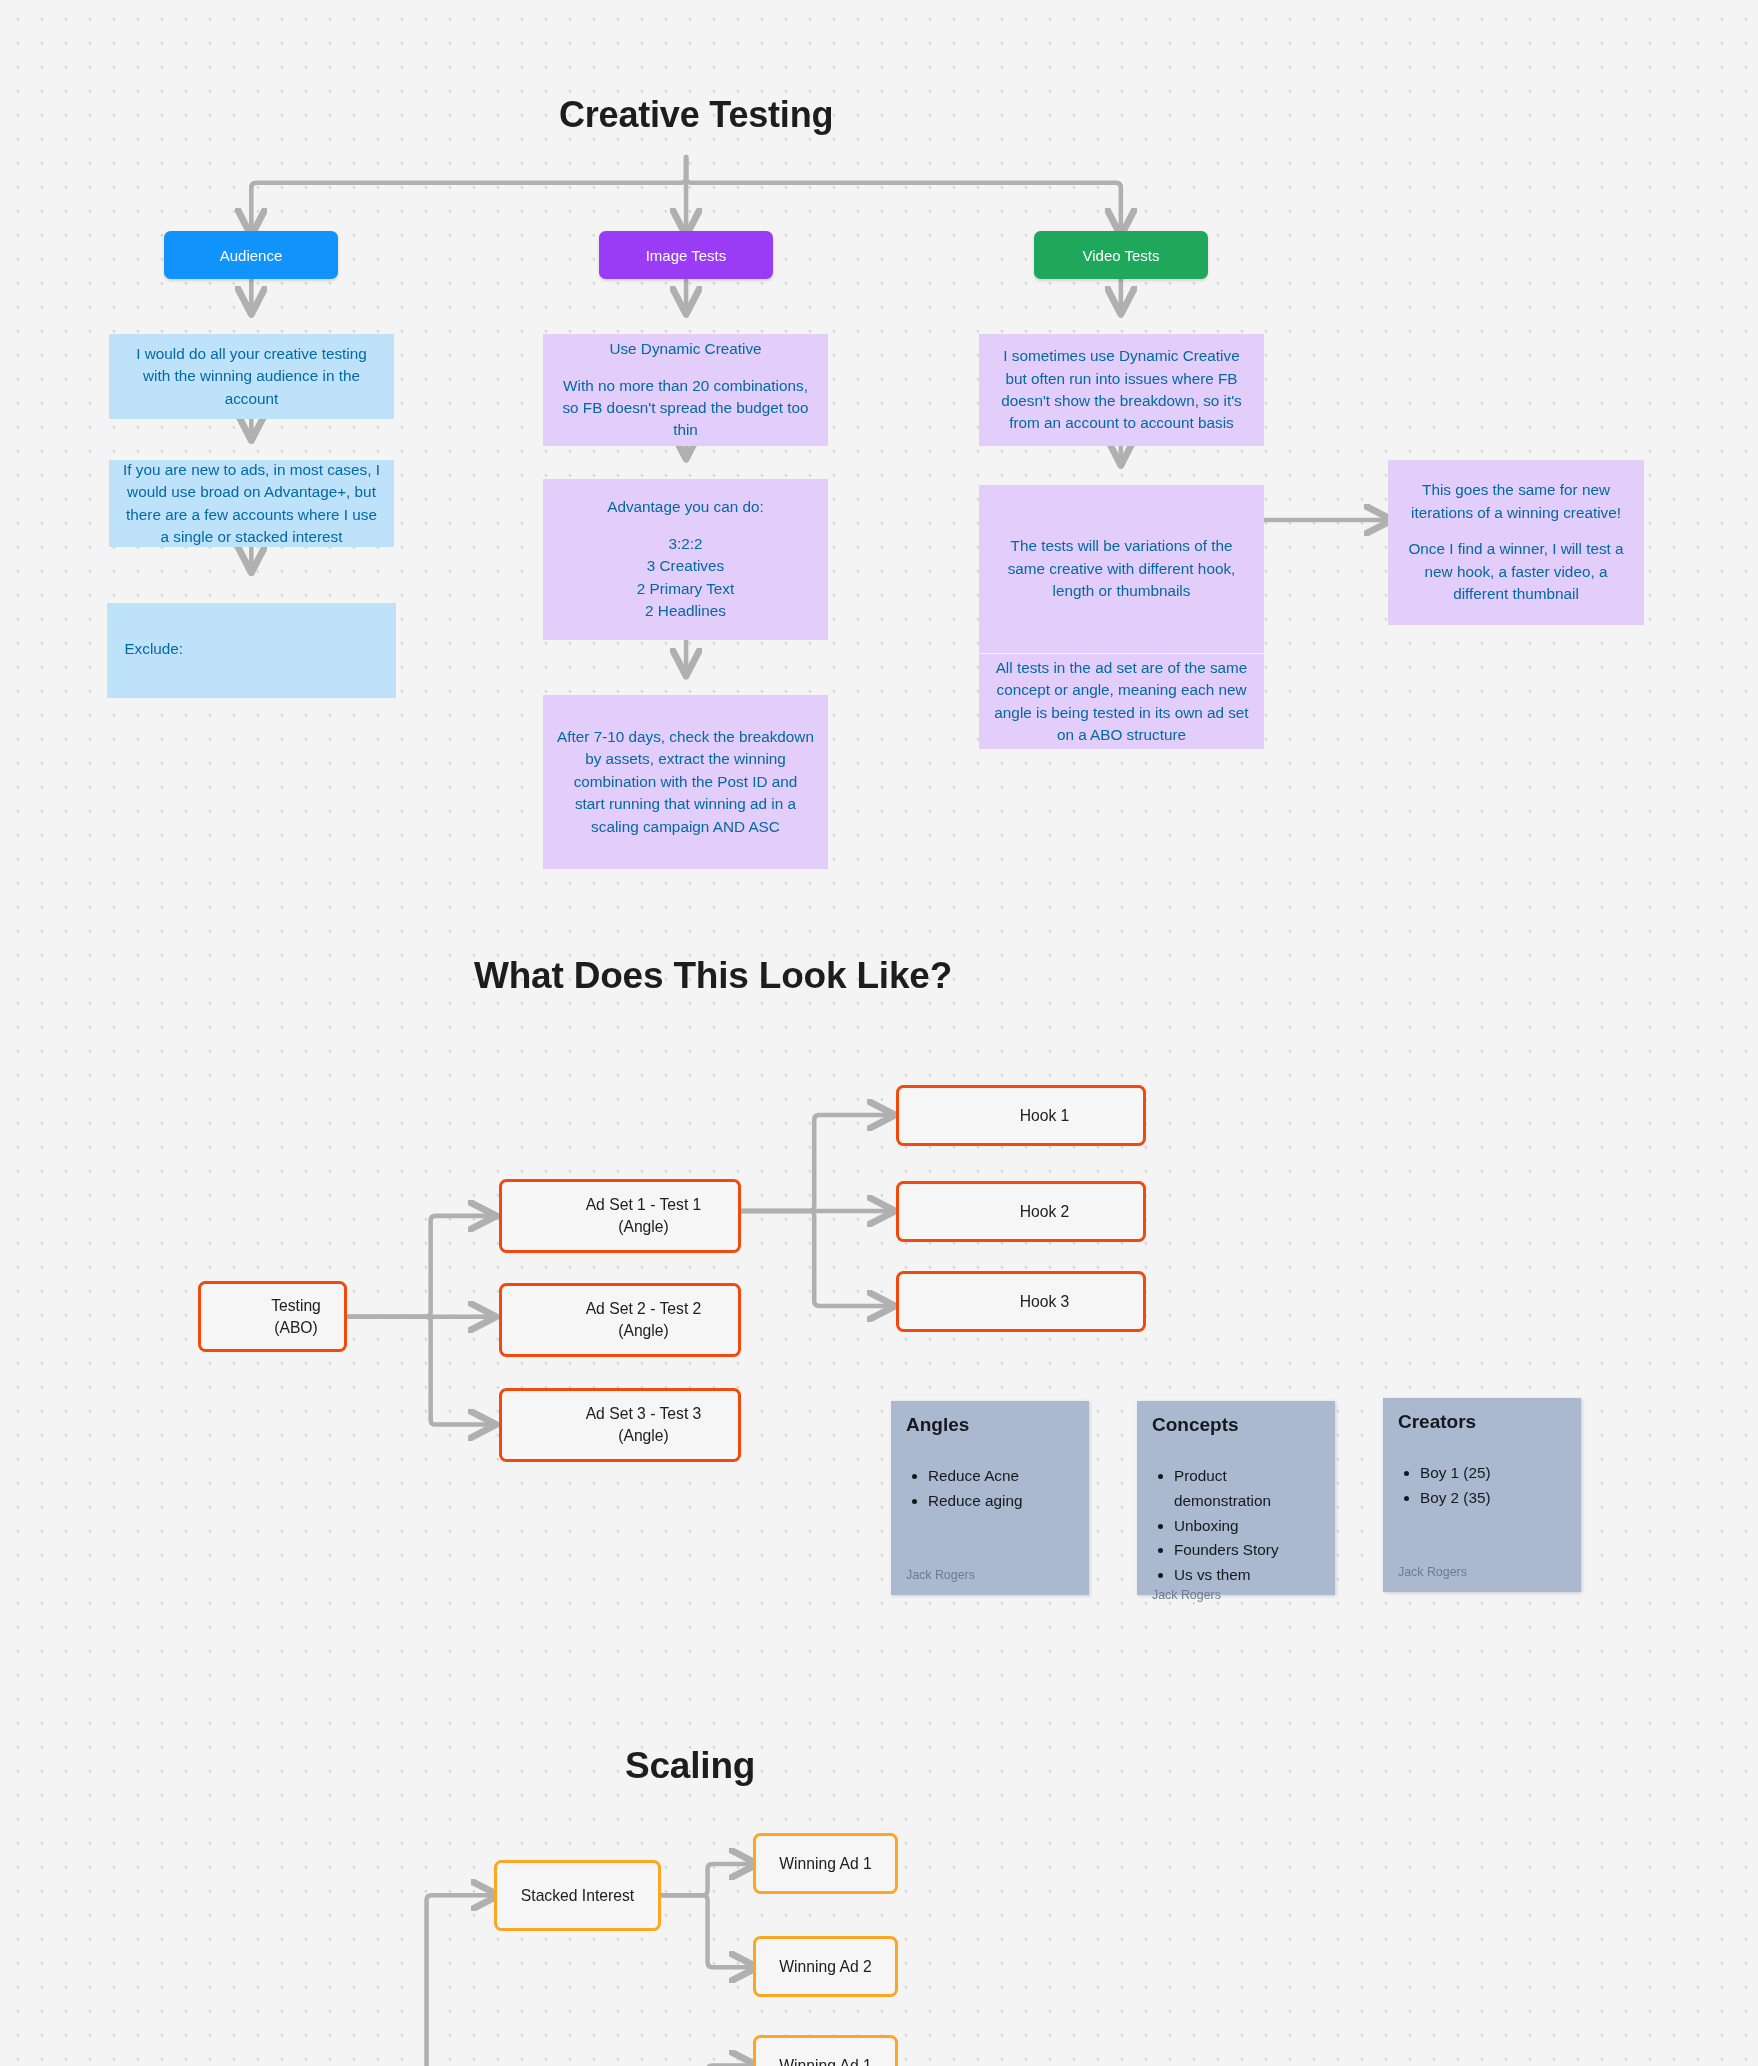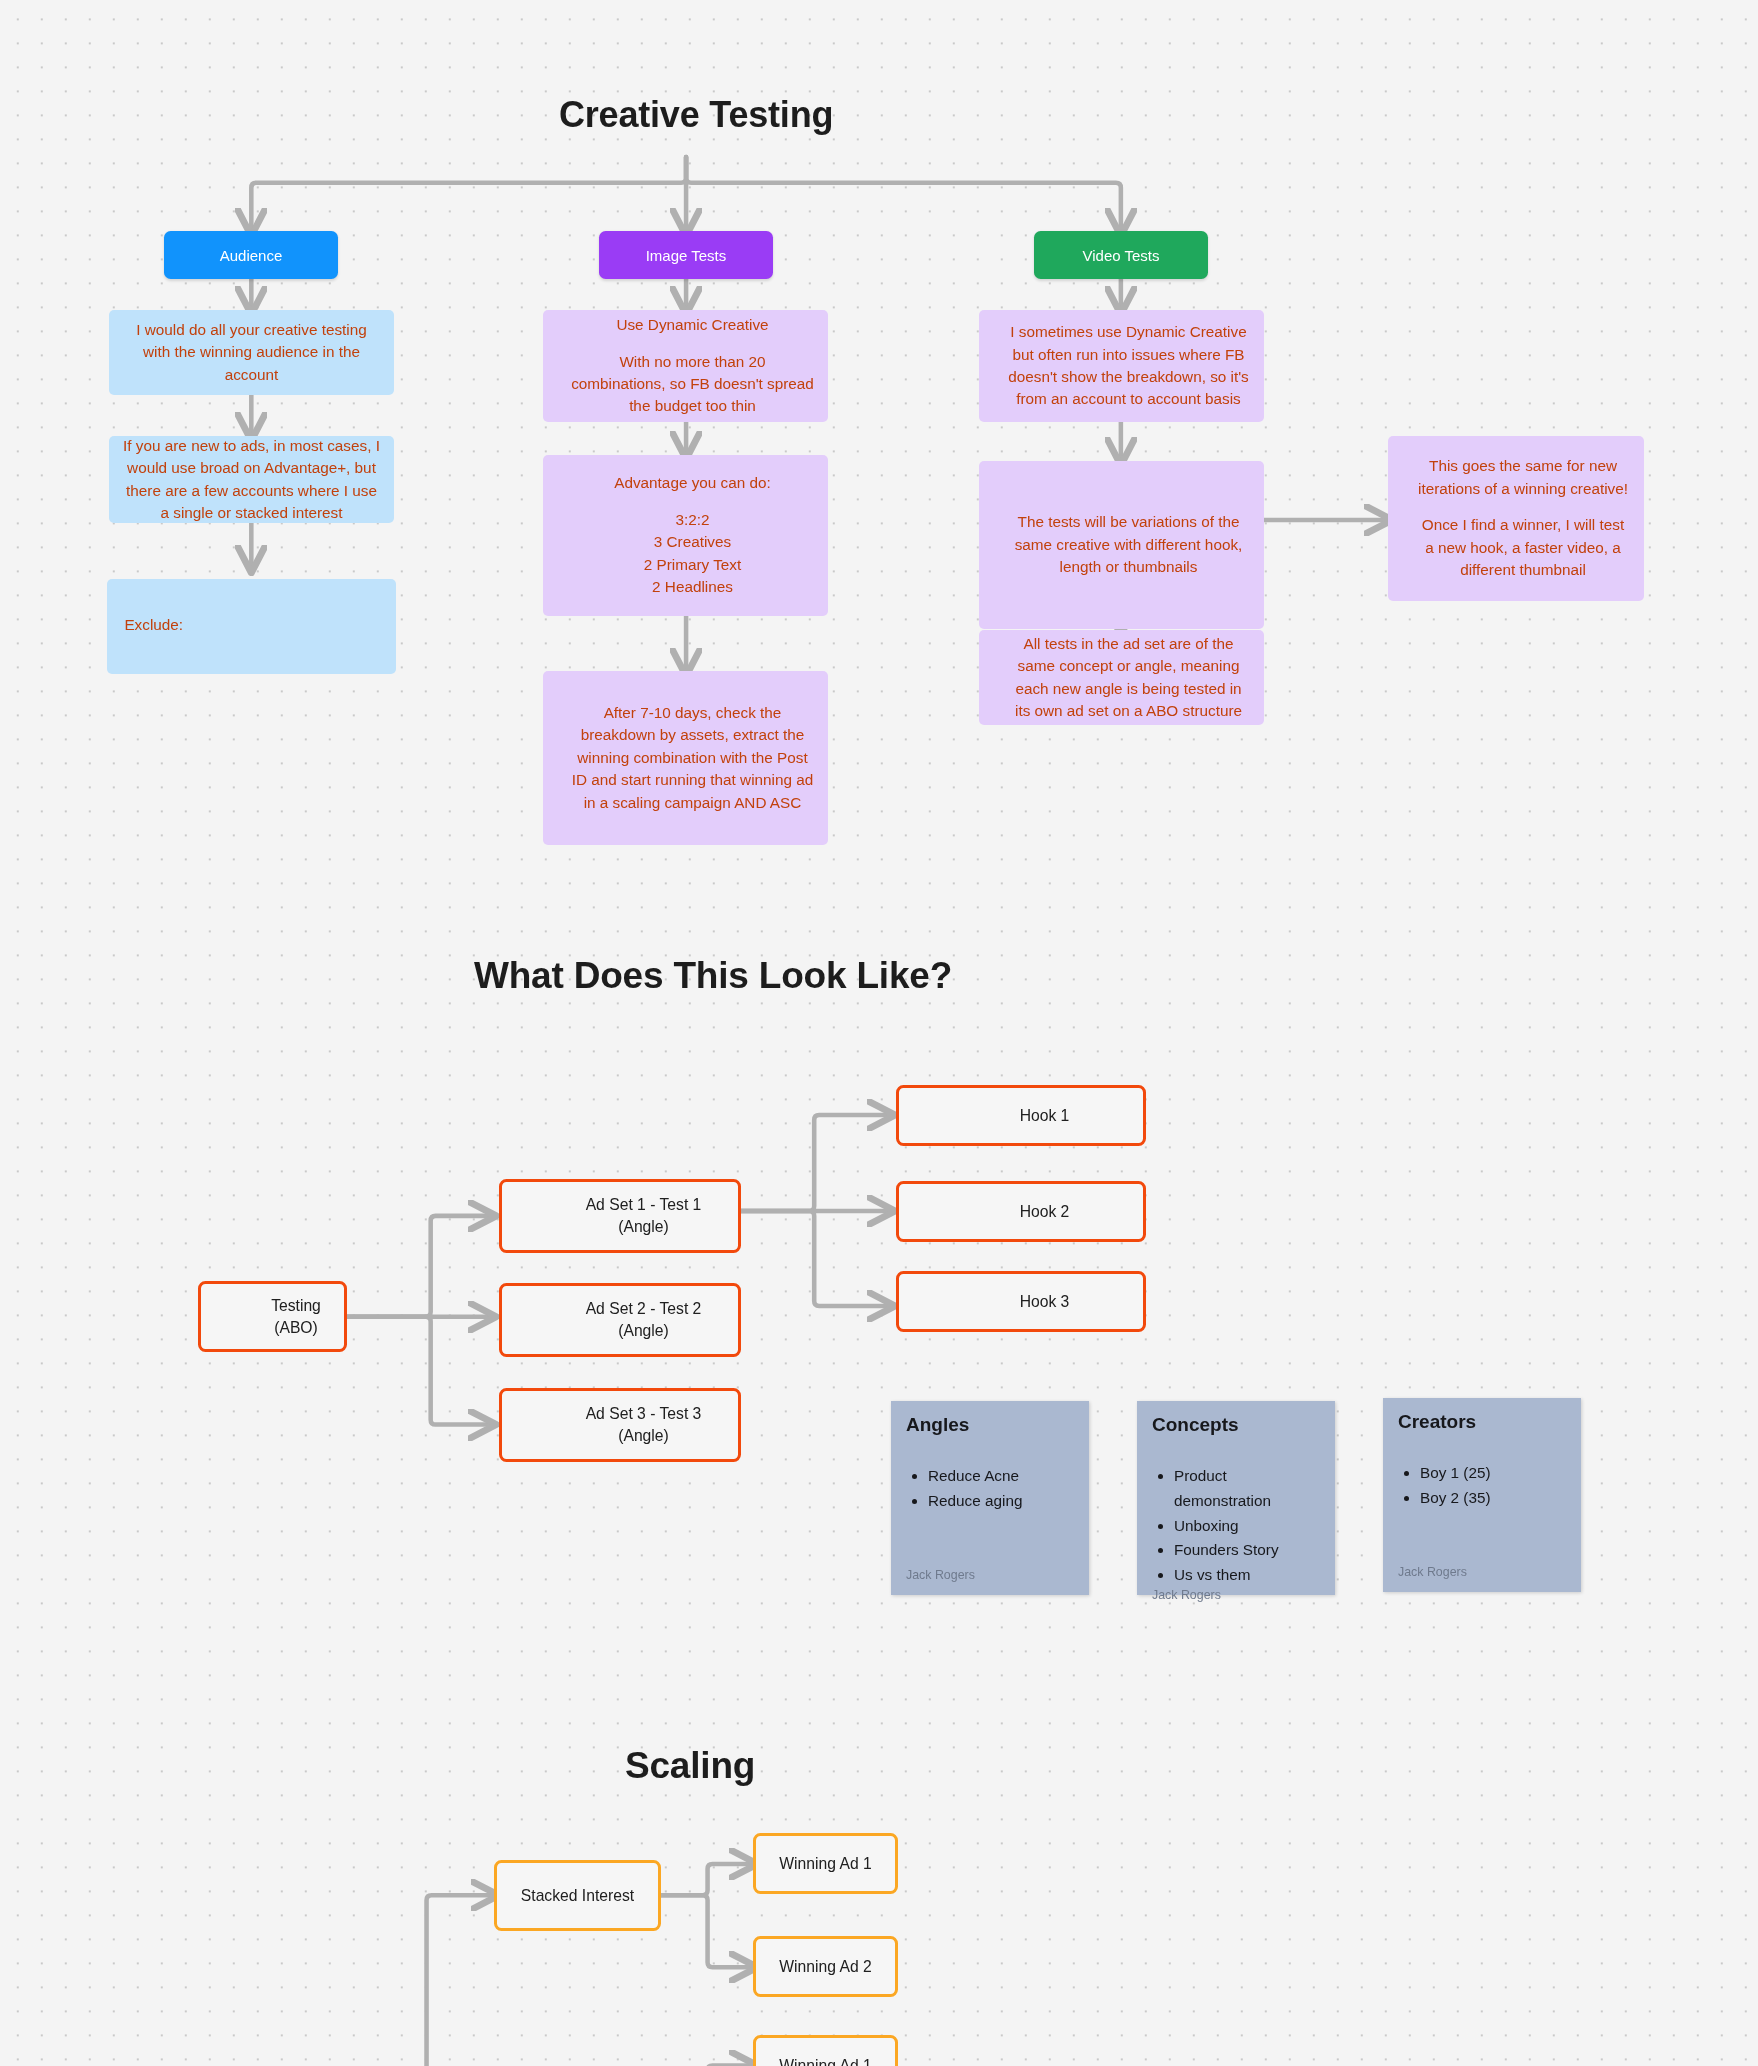--- a/index.html
+++ b/index.html
@@ -45,29 +45,30 @@
     color: #ffffff;
     font-size: 15px;
     text-align: center;
     box-shadow: 0 1.2px 2.9px rgba(0,0,0,0.13);
   }
 
   
   .soft-card {
     display: flex; flex-direction: column;
     align-items: center; justify-content: center;
-    border-radius: 5px;
+    border-radius: 0;
     font-size: 15.3px;
     line-height: 1.47;
-    color: #c2410c;
+    color: #0369a1;
     text-align: center;
     padding: 10.7px 14px;
+    margin-top: 24px;
   }
   .soft-card.blue   { background: #bfe2fb; }
-  .soft-card.purple { background: #e3cdfb; padding-left: 28px; }
+  .soft-card.purple { background: #e3cdfb; }
   .soft-card p { margin: 0; }
   .soft-card p + p { margin-top: 14px; }
 
   .soft-card.left-align {
     align-items: flex-start;
     text-align: left;
     justify-content: center;
     padding: 12.4px 17.4px;
   }
   .soft-card.left-align .hdr { font-size: 15.3px; margin-bottom: 3.3px; }

